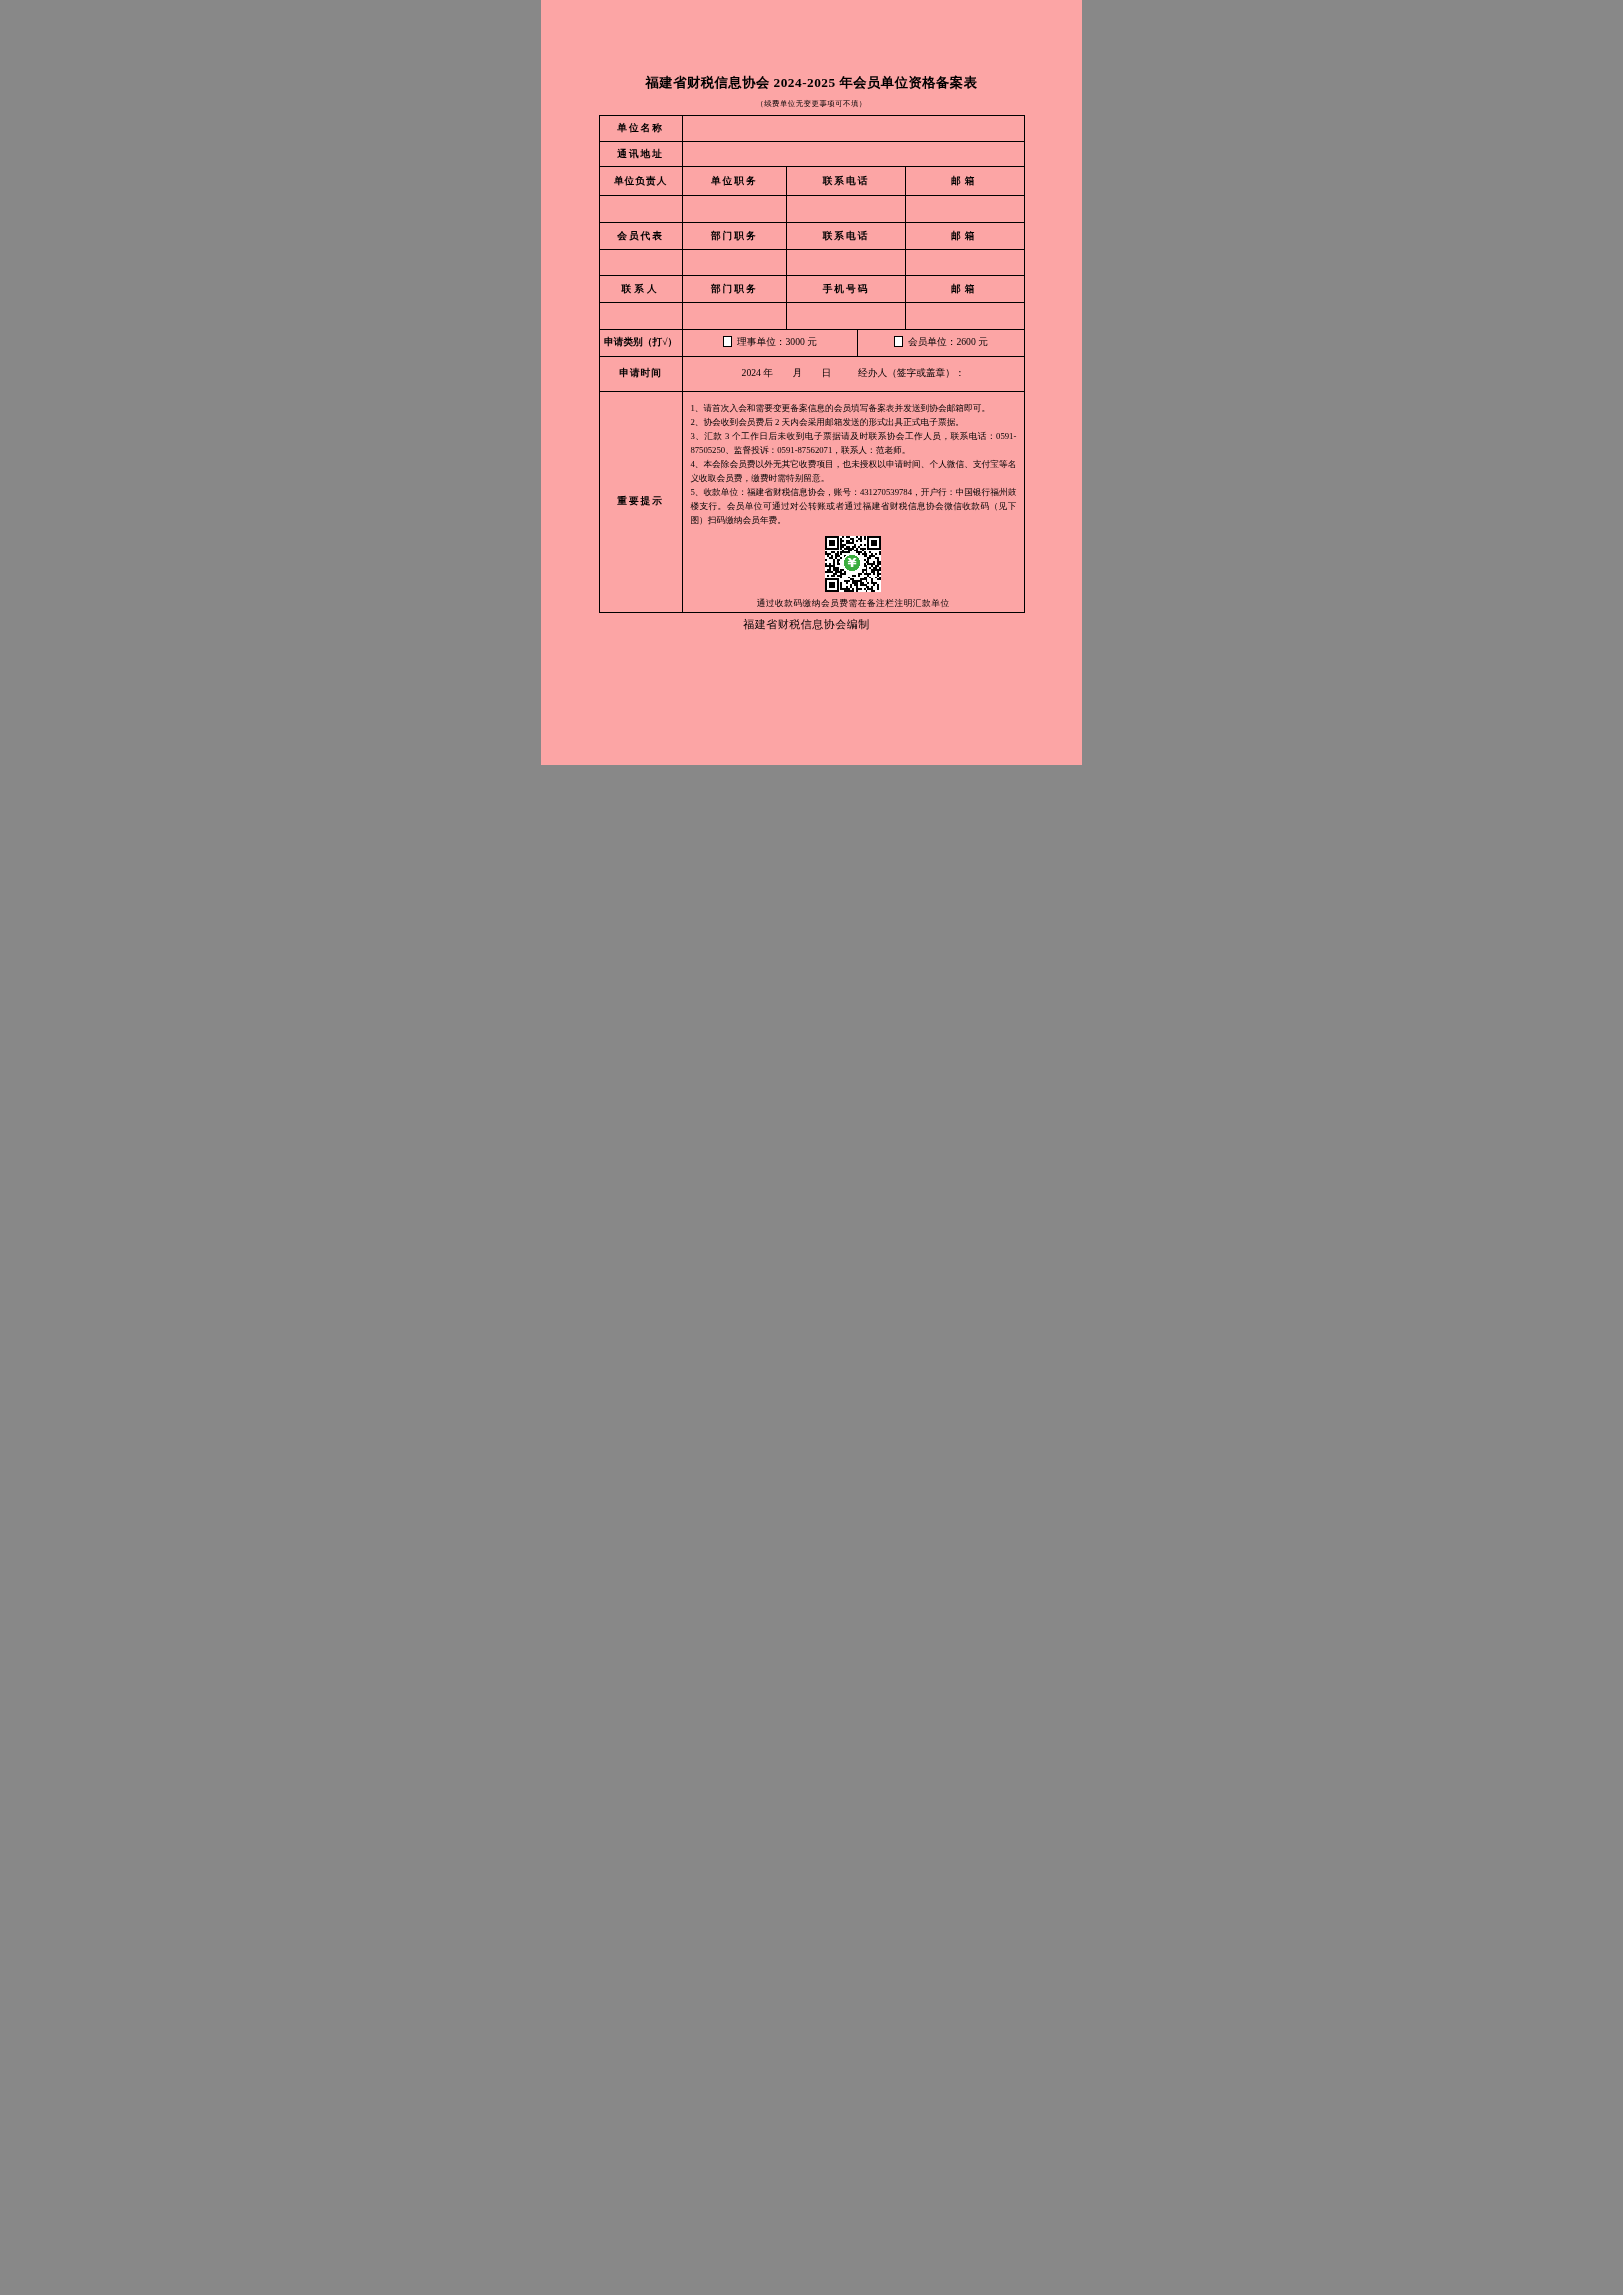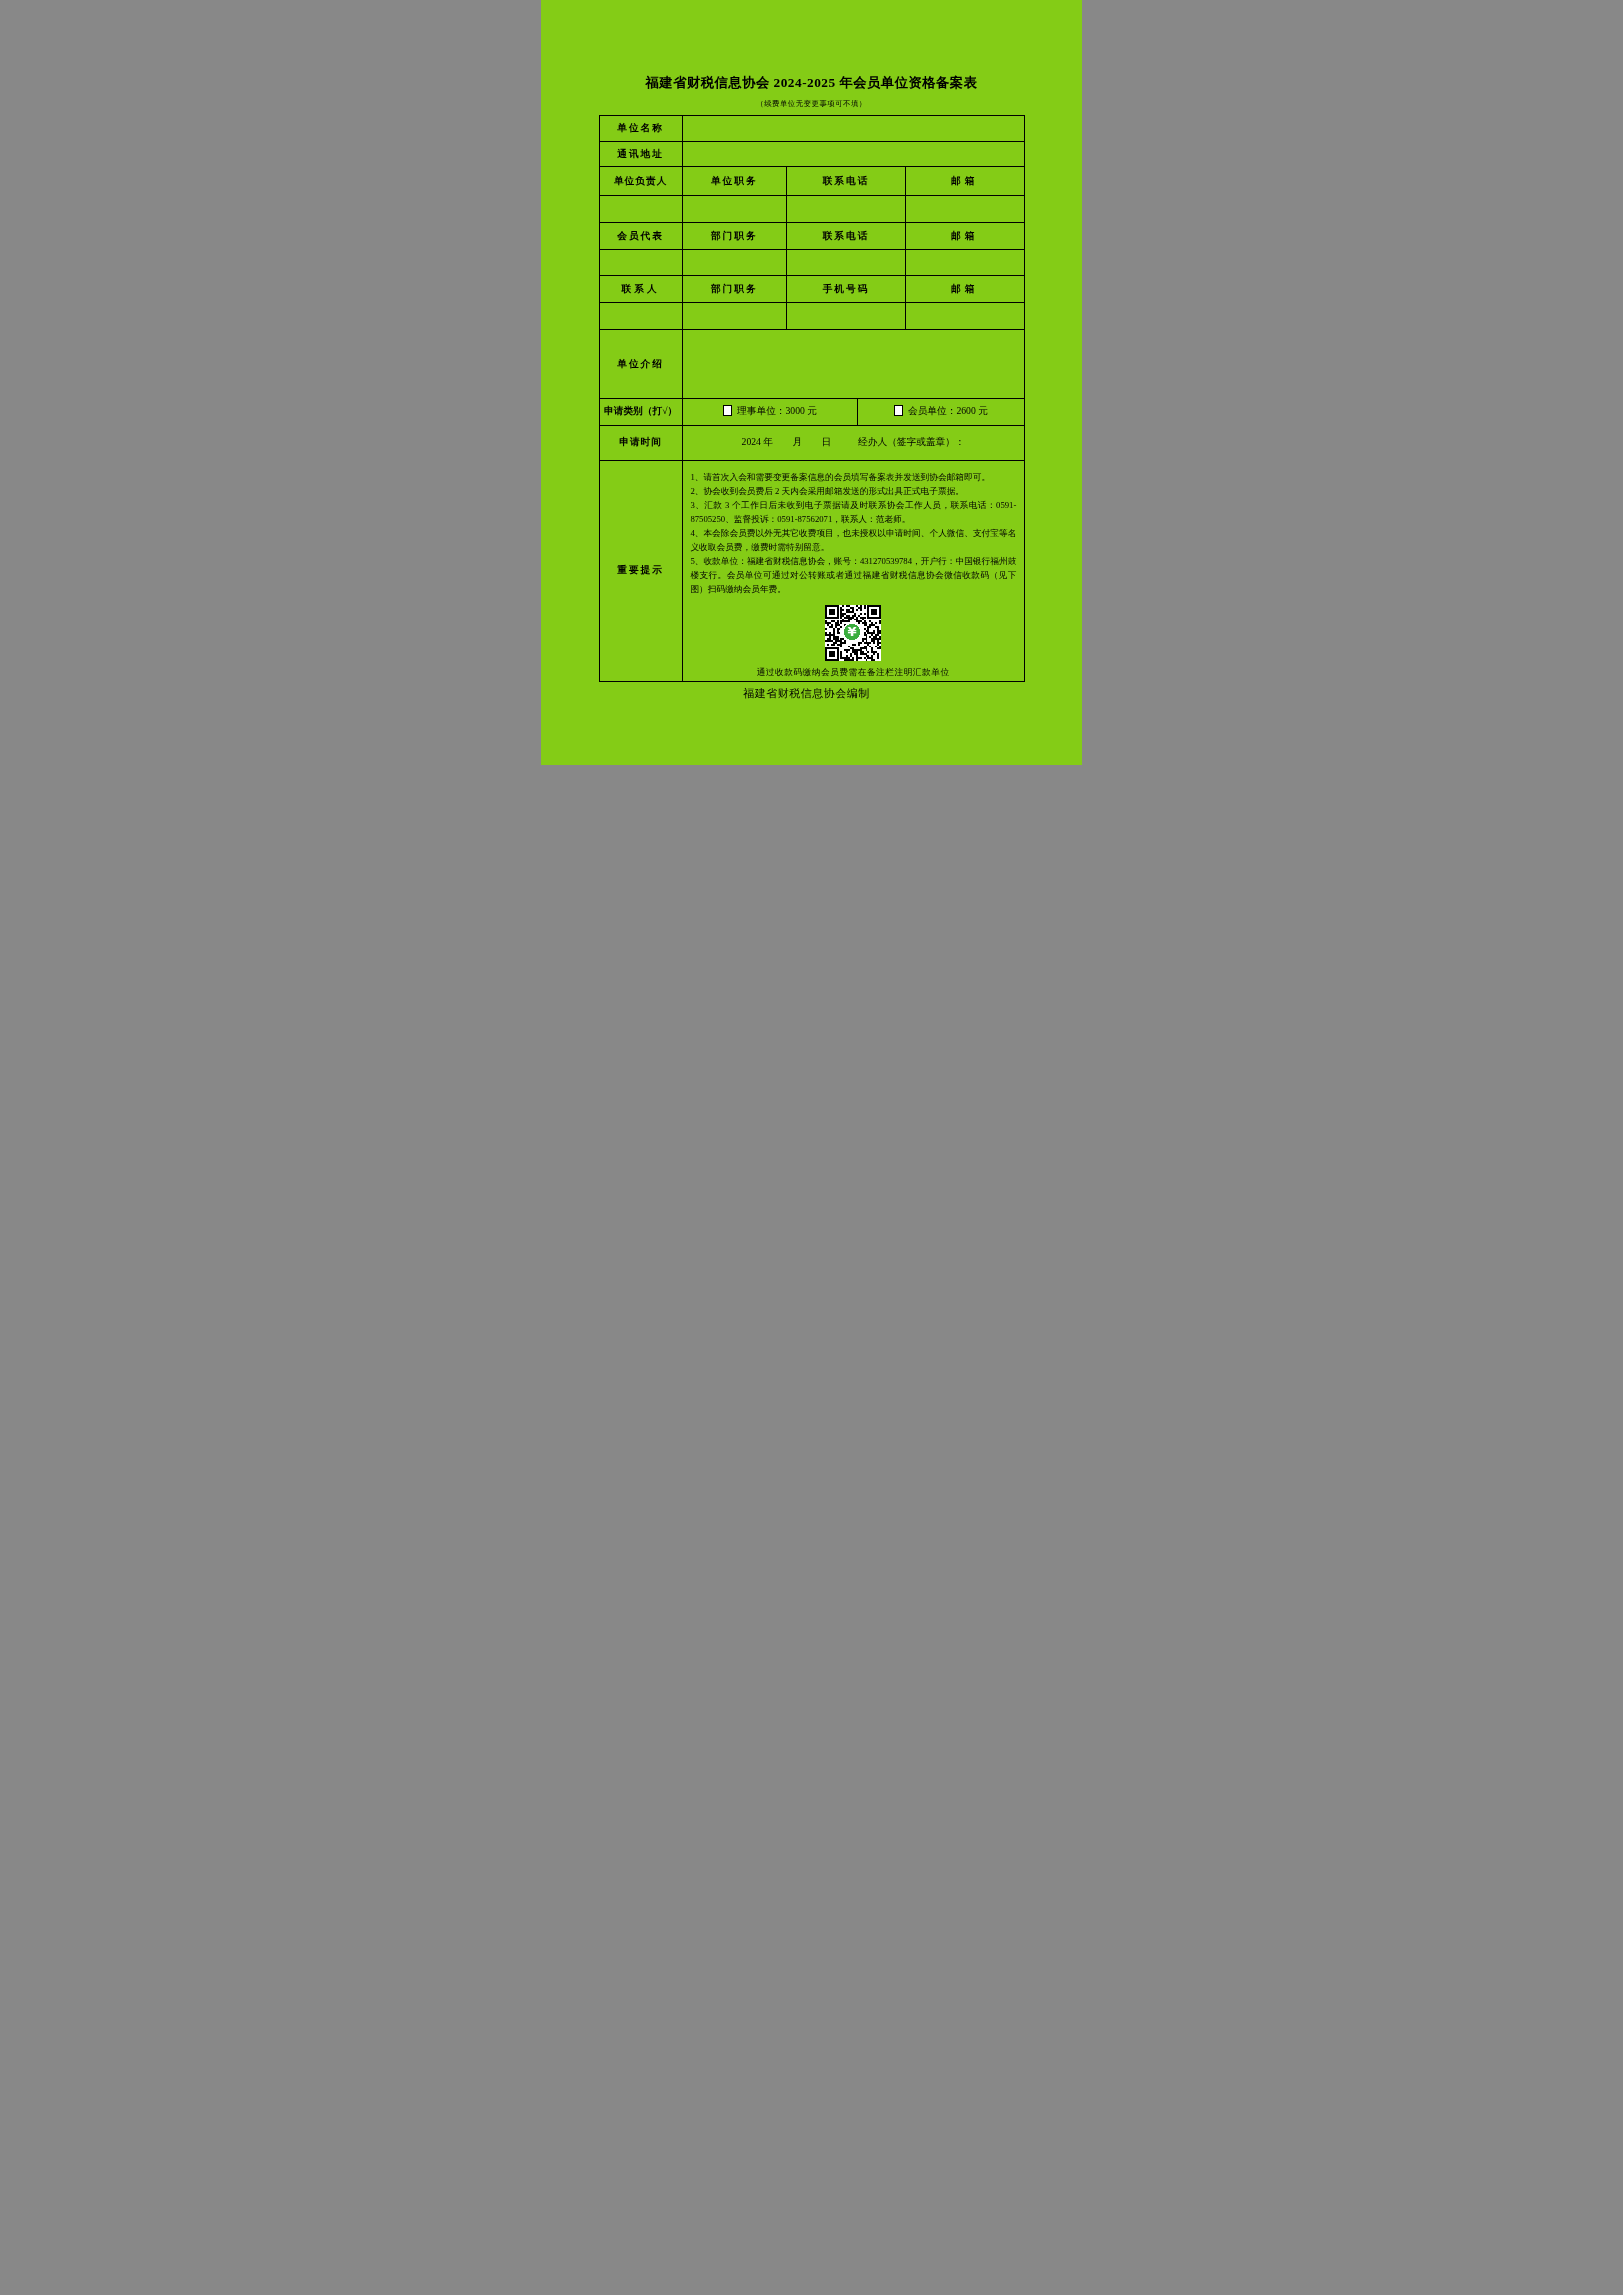--- a/index.html
+++ b/index.html
@@ -1,20 +1,20 @@
 <!DOCTYPE html>
 <html style="font-size:8.2px"><head>
 <meta charset="utf-8">
 <style>
   html,body{margin:0;padding:0;background:#888;}
   .page{
     position:relative;
     width:541px;height:765px;
     margin:0 auto;
-    background:#84cc16;
+    background:#fca5a5;
     font-family:"Liberation Serif","DejaVu Serif",serif;
     color:#000;
     overflow:hidden;
   }
   .doc-title{
     padding-top:75px;
     text-align:center;
     font-size:13.3px;
     font-weight:bold;
     letter-spacing:0.5px;
@@ -161,24 +161,20 @@
       <td colspan="2" class="lbl">手机号码</td>
       <td class="lbl sp2">邮箱</td>
     </tr>
     <tr class="r8 thickb">
       <td></td>
       <td></td>
       <td colspan="2"></td>
       <td></td>
     </tr>
 
-    <tr class="r9 thickb">
-      <td class="lbl">单位介绍</td>
-      <td colspan="4"></td>
-    </tr>
 
     <tr class="r10 thickb">
       <td class="lbl nosp">申请类别（打√）</td>
       <td colspan="2">
         <span class="cb"></span><span>理事单位：3000 元</span>
       </td>
       <td colspan="2">
         <span class="cb"></span><span>会员单位：2600 元</span>
       </td>
     </tr>

